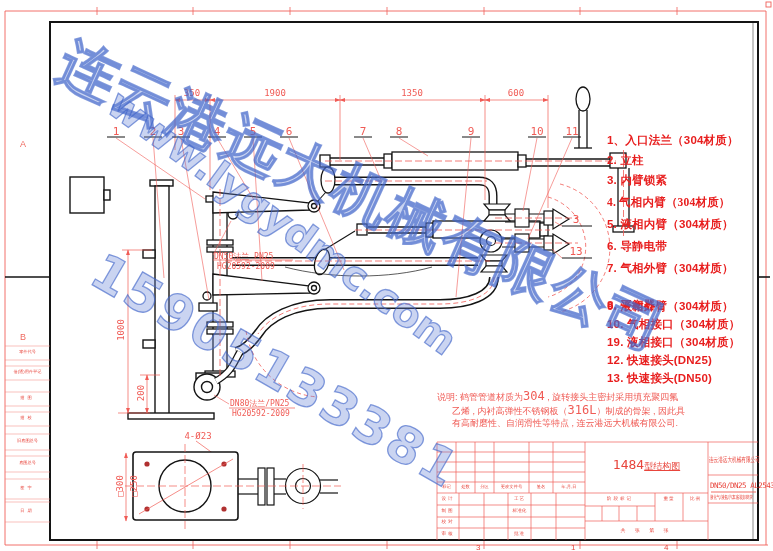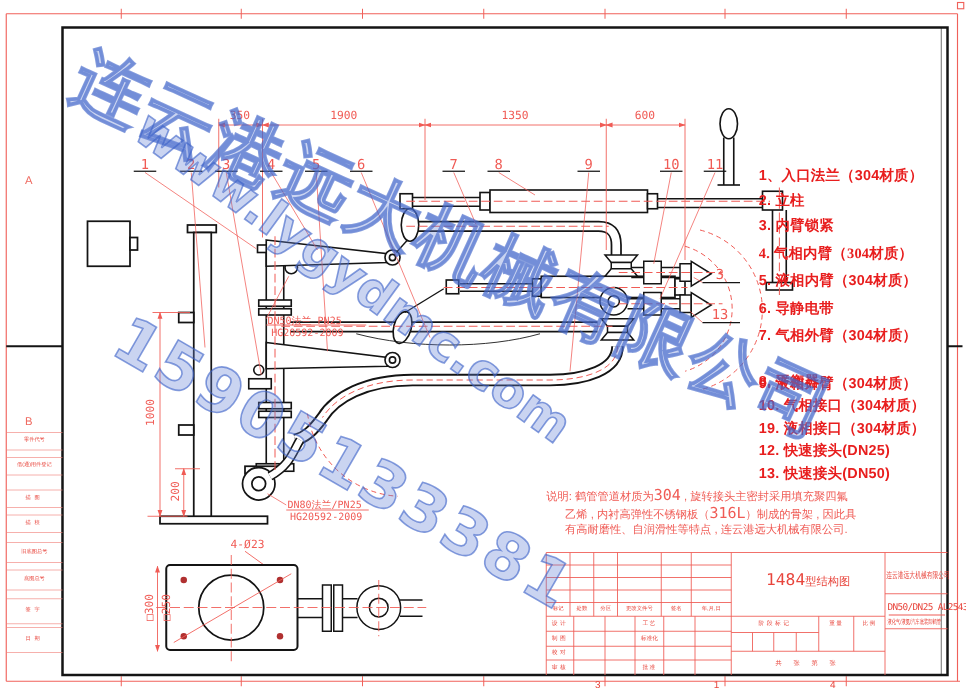--- a/index.html
+++ b/index.html
@@ -416,21 +416,21 @@
   <div class="plist-item" style="top:371px;">13. 快速接头(DN50)</div>
 </div>
 
 <div>
   <div class="t note" style="left:437px;top:389px;"><span>说明: 鹤管管道材质为</span><b>304</b><span> , 旋转接头主密封采用填充聚四氟</span></div>
   <div class="t note" style="left:452px;top:403px;"><span>乙烯 , 内衬高弹性不锈钢板（</span><b>316L</b><span>）制成的骨架 , 因此具</span></div>
   <div class="t note" style="left:452px;top:417px;">有高耐磨性、自润滑性等特点 , 连云港远大机械有限公司.</div>
 </div>
 
 <div>
-  <div class="t tb" style="left:585px;top:455px;width:123px;"><span style="font-family:'DejaVu Sans Mono',monospace;font-size:13px;">1484</span><span style="font-size:9px;">型结构图</span></div>
+  <div class="t tb" style="left:585px;top:455px;width:123px;"><span style="font-family:'DejaVu Sans Mono',monospace;font-size:13px;">1484</span><span style="font-size:9px;text-decoration:underline;">型结构图</span></div>
   <div class="t tb" style="left:709px;top:455px;width:74px;font-size:7px;transform:scaleX(.66);transform-origin:0 50%;text-align:left;">连云港远大机械有限公司</div>
   <div class="t tb" style="left:710px;top:481px;width:48px;font-family:'DejaVu Sans Mono',monospace;font-size:7.5px;text-align:left;letter-spacing:-0.5px;">DN50/DN25 AL2543</div>
   <div class="t tb" style="left:710px;top:494px;width:78px;font-size:5.5px;transform:scaleX(.62);transform-origin:0 50%;text-align:left;">液化气/液氨/汽车底装卸鹤管</div>
 
   <div class="t tb" style="left:437px;top:484px;width:19px;font-size:4.3px;">标记</div>
   <div class="t tb" style="left:456px;top:484px;width:19px;font-size:4.3px;">处数</div>
   <div class="t tb" style="left:475px;top:484px;width:19px;font-size:4.3px;">分区</div>
   <div class="t tb" style="left:494px;top:484px;width:35px;font-size:4.3px;">更改文件号</div>
   <div class="t tb" style="left:529px;top:484px;width:24px;font-size:4.3px;">签名</div>
   <div class="t tb" style="left:553px;top:484px;width:32px;font-size:4.3px;">年,月,日</div>

